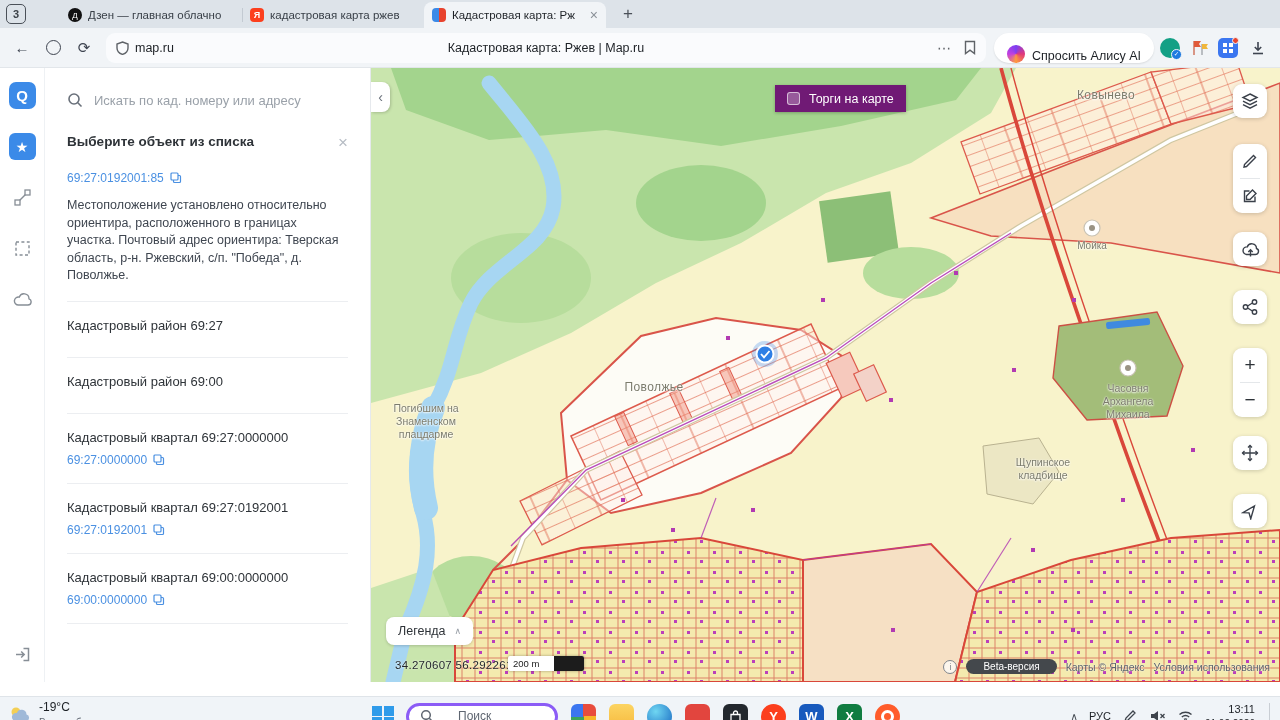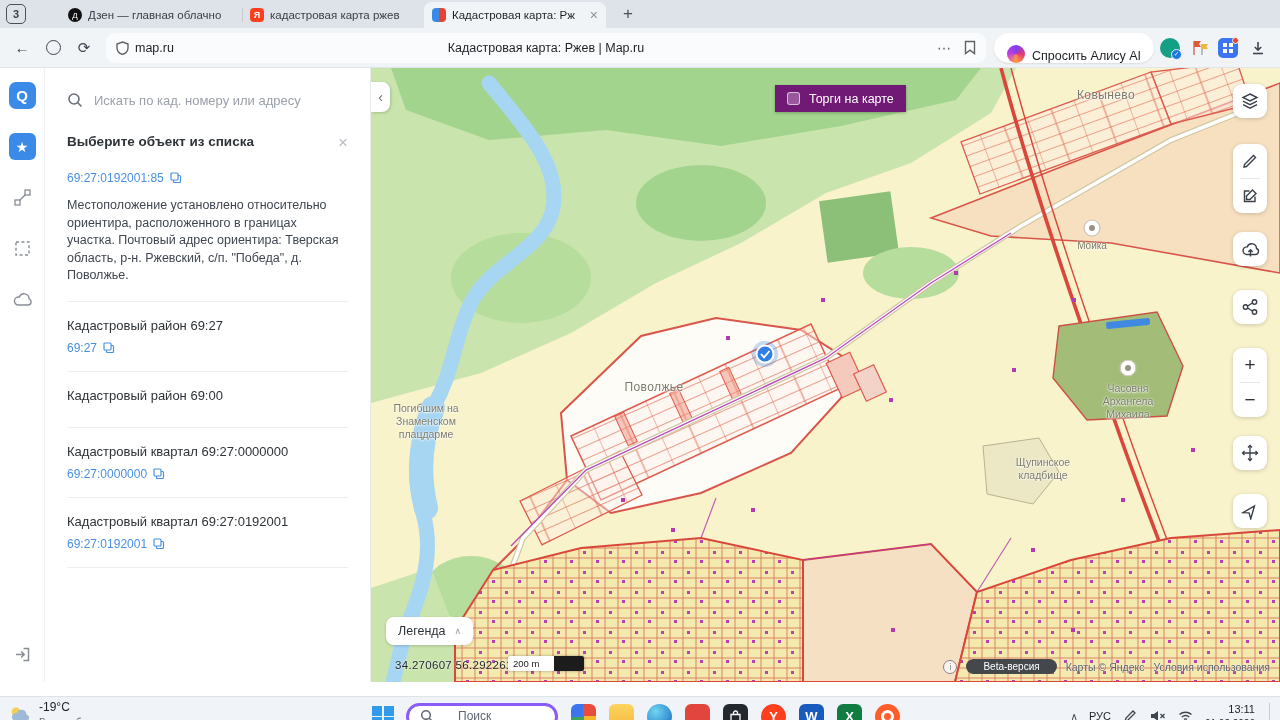--- a/index.html
+++ b/index.html
@@ -232,45 +232,48 @@
         <span>69:27:0192001:85</span>
         <svg width="12" height="12" viewBox="0 0 12 12">
             <rect x="3.5" y="3.5" width="7" height="7" rx="1" fill="none" stroke="#4a90e2" stroke-width="1.2"></rect>
             <rect x="1" y="1" width="7" height="7" rx="1" fill="#fff" stroke="#4a90e2" stroke-width="1.2"></rect>
           </svg>
       </div>
       <div class="desc">Местоположение установлено относительно ориентира, расположенного в границах участка. Почтовый адрес ориентира: Тверская область, р-н. Ржевский, с/п. "Победа", д. Поволжье.</div>
     </div>
     <div class="item">
       <div class="item-title">Кадастровый район 69:27</div>
-      <div class="linkrow">
-        <span>69:27</span>
-        <svg width="12" height="12" viewBox="0 0 12 12">
-            <rect x="3.5" y="3.5" width="7" height="7" rx="1" fill="none" stroke="#4a90e2" stroke-width="1.2"></rect>
-            <rect x="1" y="1" width="7" height="7" rx="1" fill="#fff" stroke="#4a90e2" stroke-width="1.2"></rect>
-          </svg>
-      </div>
     </div>
     <div class="item">
       <div class="item-title">Кадастровый район 69:00</div>
     </div>
     <div class="item">
       <div class="item-title">Кадастровый квартал 69:27:0000000</div>
       <div class="linkrow">
         <span>69:27:0000000</span>
         <svg width="12" height="12" viewBox="0 0 12 12">
             <rect x="3.5" y="3.5" width="7" height="7" rx="1" fill="none" stroke="#4a90e2" stroke-width="1.2"></rect>
             <rect x="1" y="1" width="7" height="7" rx="1" fill="#fff" stroke="#4a90e2" stroke-width="1.2"></rect>
           </svg>
       </div>
     </div>
     <div class="item">
       <div class="item-title">Кадастровый квартал 69:27:0192001</div>
       <div class="linkrow">
         <span>69:27:0192001</span>
+        <svg width="12" height="12" viewBox="0 0 12 12">
+            <rect x="3.5" y="3.5" width="7" height="7" rx="1" fill="none" stroke="#4a90e2" stroke-width="1.2"></rect>
+            <rect x="1" y="1" width="7" height="7" rx="1" fill="#fff" stroke="#4a90e2" stroke-width="1.2"></rect>
+          </svg>
+      </div>
+    </div>
+    <div class="item">
+      <div class="item-title">Кадастровый квартал 69:00:0000000</div>
+      <div class="linkrow">
+        <span>69:00:0000000</span>
         <svg width="12" height="12" viewBox="0 0 12 12">
             <rect x="3.5" y="3.5" width="7" height="7" rx="1" fill="none" stroke="#4a90e2" stroke-width="1.2"></rect>
             <rect x="1" y="1" width="7" height="7" rx="1" fill="#fff" stroke="#4a90e2" stroke-width="1.2"></rect>
           </svg>
       </div>
     </div>
   </div>
 </div>
 
 <div class="map">

